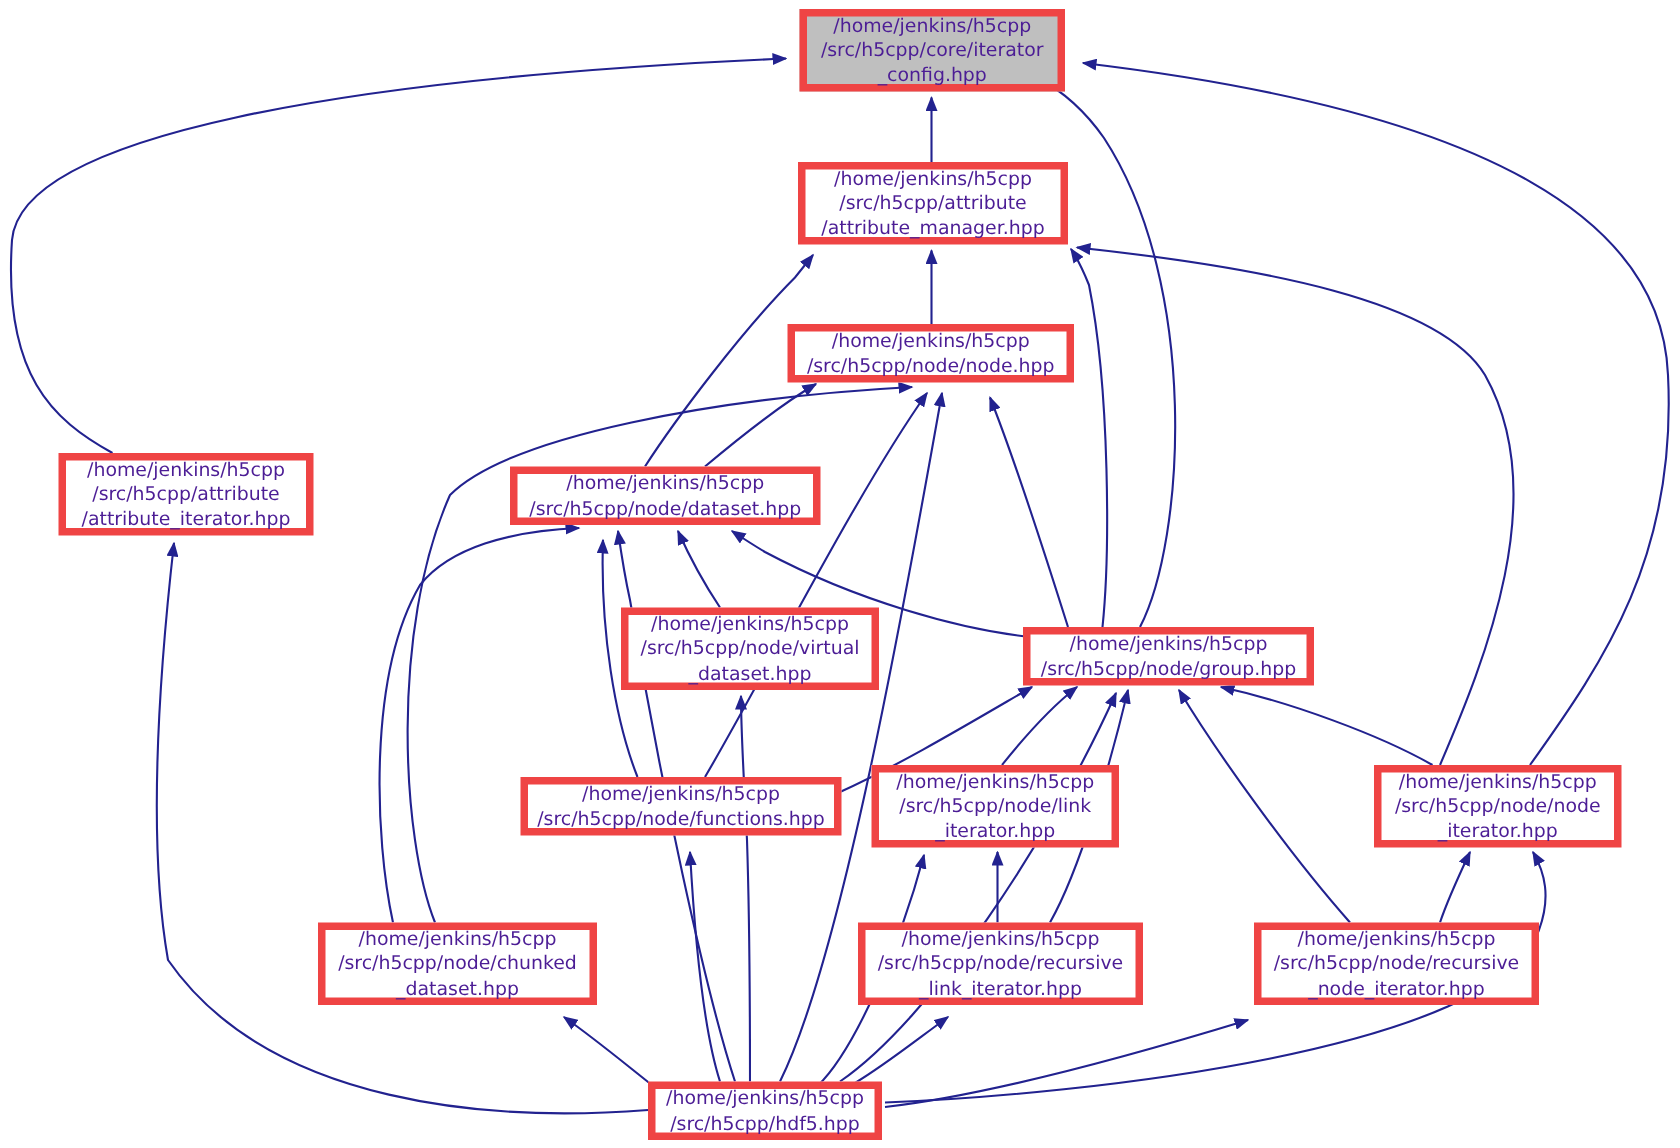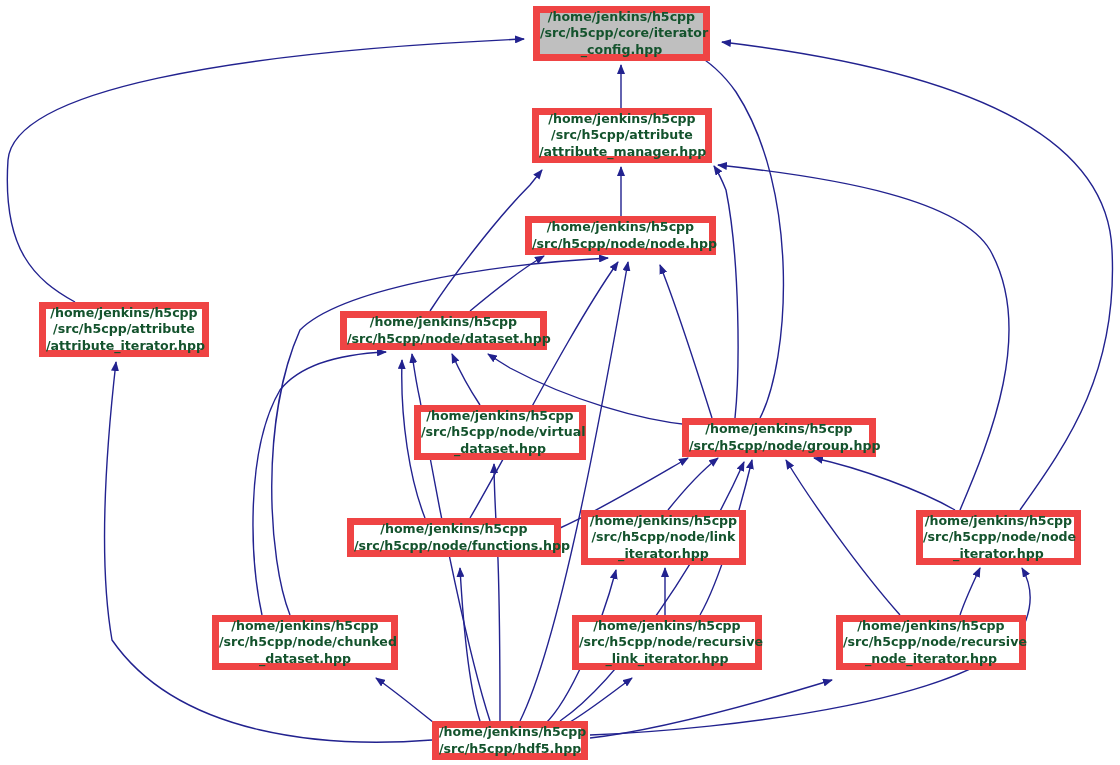--- a/index.html
+++ b/index.html
@@ -18,33 +18,32 @@
   #graph-svg {
     position: absolute;
     left: 0;
     top: 0;
     width: 1120px;
     height: 765px;
   }
   .node {
     position: absolute;
     box-sizing: border-box;
-    border: 7px solid #ef4444;
+    border: 5px solid #ef4444;
     background: #ffffff;
-    color: #14532d;
+    color: #4c1d95;
     font-size: 12.6px;
     line-height: 16.4px;
     text-align: center;
     display: flex;
     flex-direction: column;
     justify-content: center;
     align-items: center;
     white-space: pre;
     z-index: 5;
-    font-weight: bold;
   }
   .node.highlight {
     background: #bfbfbf;
   }
   .node-label {
     display: block;
     width: 100%;
     text-align: center;
   }
 </style>

